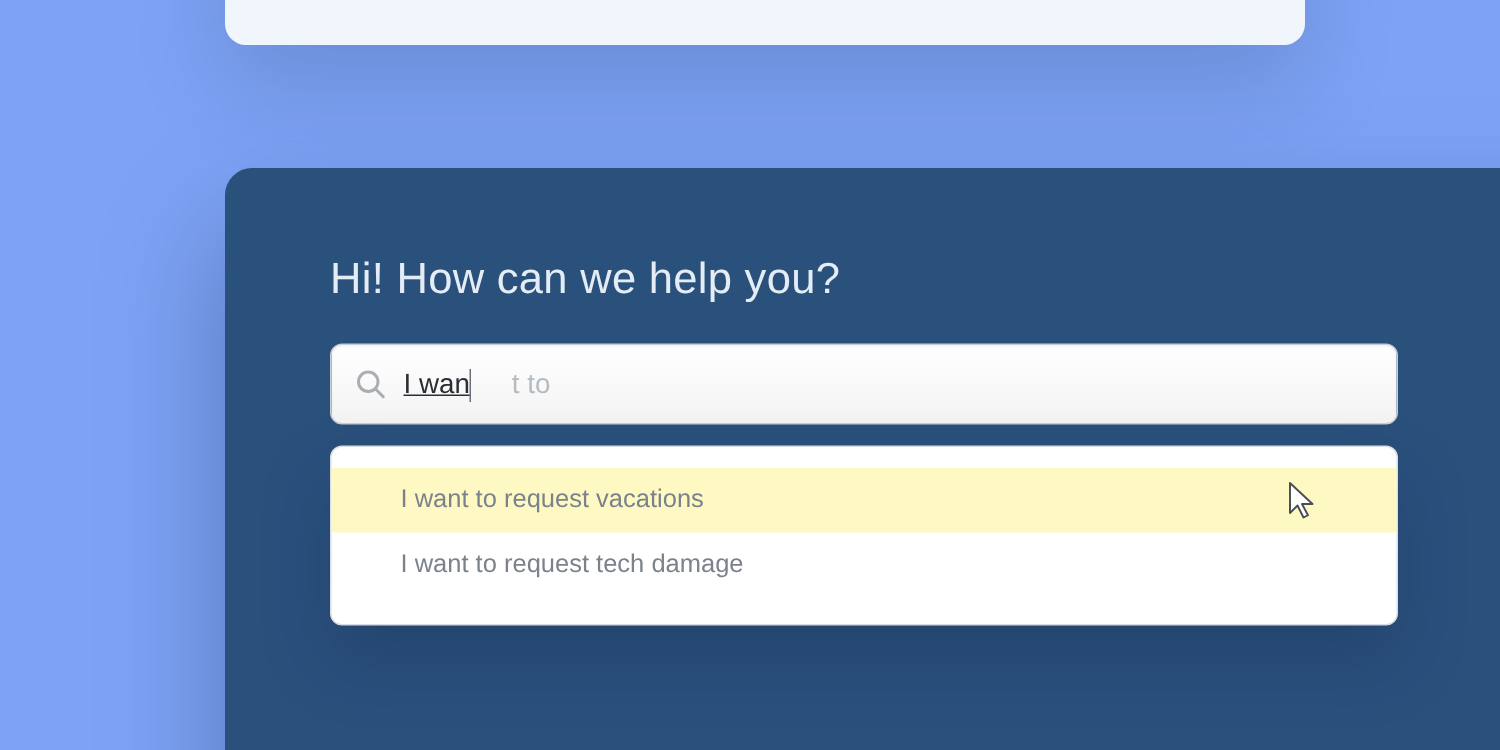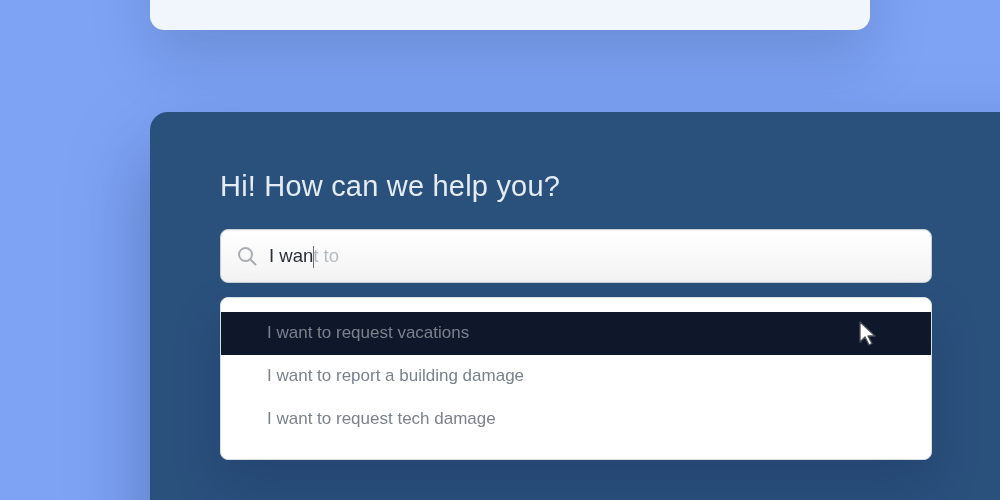--- a/index.html
+++ b/index.html
@@ -60,23 +60,25 @@
   .search-box svg { flex: 0 0 auto; margin-right: 10px; opacity: 0.55; }
   .search-faux {
     position: relative;
     font-size: 18.5px;
     font-weight: 400;
     line-height: 1;
     flex: 1;
   }
   .typed {
     color: #2a2f36;
+    text-decoration: underline;
   }
   .ghost {
     color: #b5bbc2;
+    padding-left: 28px;
   }
   .caret {
     position: absolute;
     width: 1px;
     height: 22px;
     background: #6a707a;
     top: -1px;
     animation: blink 1.1s step-end infinite;
   }
   @keyframes blink { 50% { opacity: 0; } }
@@ -92,21 +94,21 @@
     position: relative;
   }
   .suggestion-row {
     padding: 10px 46px;
     font-size: 17px;
     color: #7b828c;
     cursor: pointer;
     line-height: 1.35;
   }
   .suggestion-row.hovered {
-    background: #0f172a;
+    background: #fef9c3;
   }
 
   
   .cursor-arrow {
     position: absolute;
     left: 637px;
     top: 22px;
     pointer-events: none;
   }
 </style>
@@ -124,21 +126,20 @@
     <div class="search-box">
       <svg width="24" height="24" viewBox="0 0 24 24">
         <circle cx="10.5" cy="10.5" r="6.5" fill="none" stroke="#6a707a" stroke-width="2"></circle>
         <line x1="15.2" y1="15.2" x2="20.5" y2="20.5" stroke="#6a707a" stroke-width="2" stroke-linecap="round"></line>
       </svg>
       <div class="search-faux"><span class="typed">I wan</span><span class="caret" style="left: 44px;"></span><span class="ghost">t to</span></div>
     </div>
 
     <div class="dropdown">
       <div class="suggestion-row hovered">I want to request vacations</div>
-      <div class="suggestion-row">I want to report a building damage</div>
       <div class="suggestion-row">I want to request tech damage</div>
 
       <svg class="cursor-arrow" width="20" height="28" viewBox="0 0 20 28">
         <path d="M2 2 L2 22 L7 17 L11 25 L14 23.5 L10 16 L17 16 Z" fill="#ffffff" stroke="#4a4f57" stroke-width="1.3" stroke-linejoin="round"></path>
       </svg>
     </div>
 
   </div>
 </div>
 

